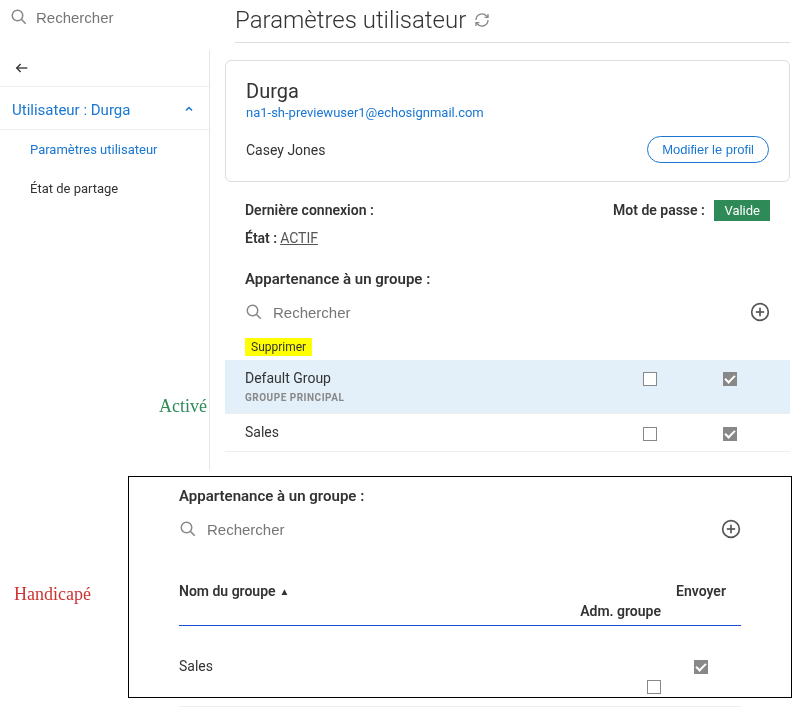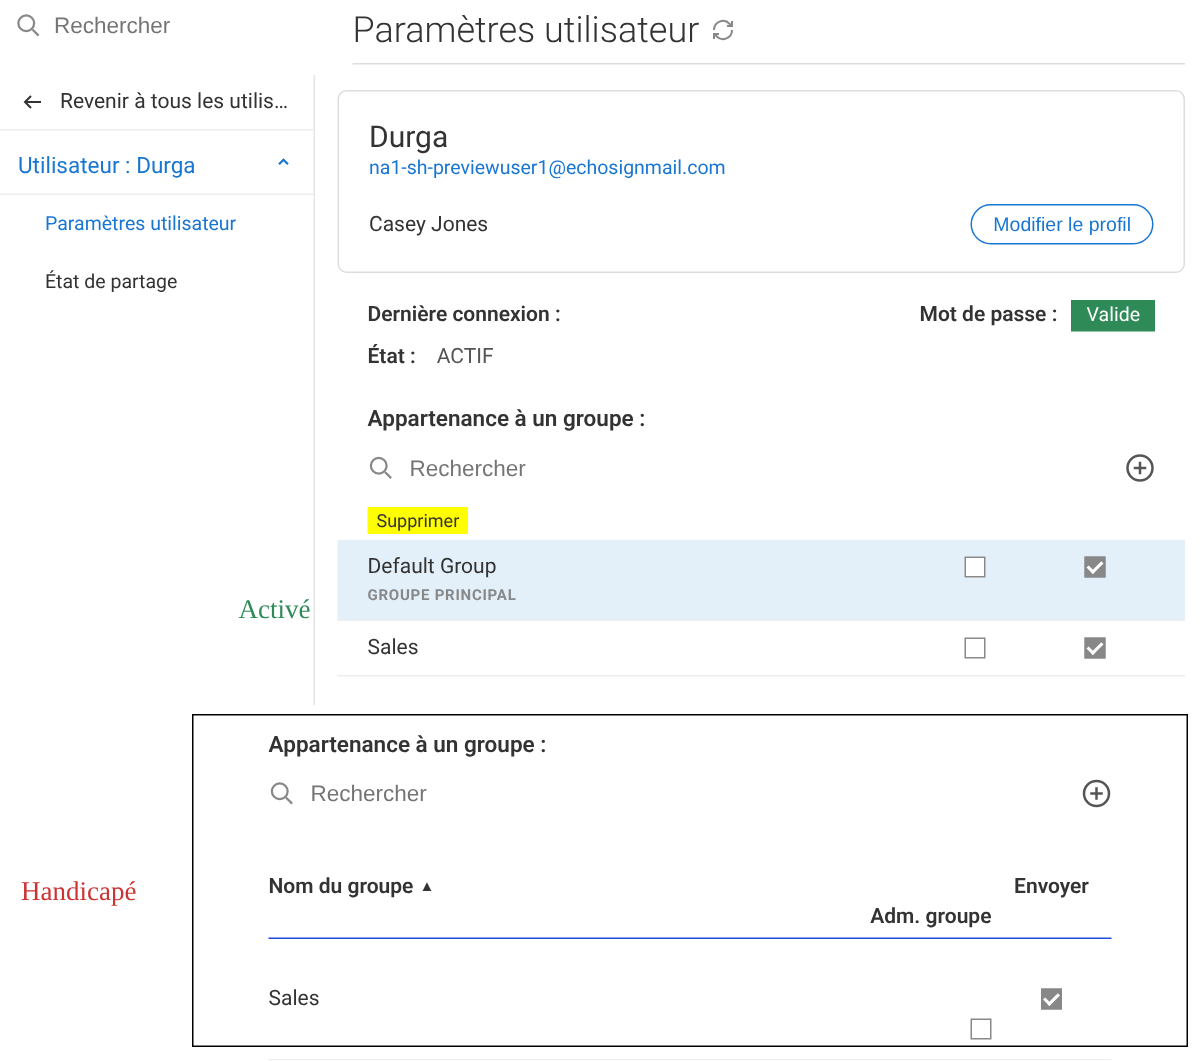--- a/index.html
+++ b/index.html
@@ -114,21 +114,21 @@
     cursor: pointer;
   }
   .meta-row {
     display: flex;
     align-items: center;
     padding: 6px 20px;
     font-size: 14px;
   }
   .meta-row.split { justify-content: space-between; }
   .meta-label { font-weight: 600; color: #333; }
-  .meta-value { color: #555; margin-left: 14px; }
+  .meta-value { color: #555; margin-left: 3px; text-decoration: underline; }
   .badge-valid {
     background: #2e8b57;
     color: #fff;
     padding: 3px 10px;
     font-size: 13px;
     margin-left: 6px;
   }
   .section-title {
     font-weight: 600;
     font-size: 15px;
@@ -285,21 +285,20 @@
 <div class="header-divider"></div>
 
 <div class="sidebar">
   <div class="sidebar-back">
     <span class="arrow-left">
       <svg width="16" height="16" viewBox="0 0 24 24" fill="none" stroke="#333" stroke-width="2">
           <line x1="20" y1="12" x2="4" y2="12"></line>
           <polyline points="10 18 4 12 10 6"></polyline>
         </svg>
     </span>
-    <span>Revenir à tous les utilis…</span>
   </div>
   <div class="sidebar-user-header">
     <span>Utilisateur : Durga</span>
     <span class="caret">
       <svg width="12" height="12" viewBox="0 0 24 24" fill="none" stroke="#1976d2" stroke-width="3">
           <polyline points="6 15 12 9 18 15"></polyline>
         </svg>
     </span>
   </div>
   <div class="sidebar-sub active">

